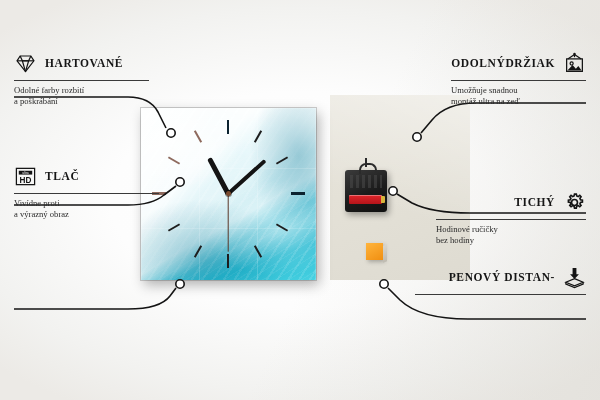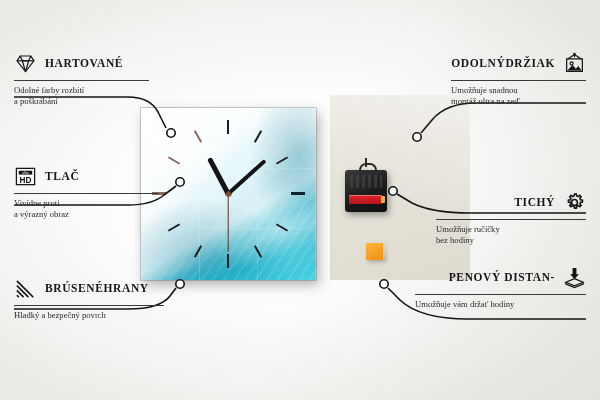--- a/index.html
+++ b/index.html
@@ -214,36 +214,20 @@
       </svg>
       <div class="titles">
         <div class="t">TLAČ</div>
       </div>
     </div>
     <div class="rule"></div>
     <div class="d">Vivídne proti</div>
     <div class="d">a výrazný obraz</div>
   </div>
 
-  <div class="feat left" style="left:14px;top:277px;width:150px;">
-    <div class="head">
-      <svg class="ico" viewBox="0 0 24 24" stroke="#141414" stroke-width="1.6" fill="none">
-        <path d="M3 4 L20 21"></path>
-          <path d="M3 9 L15 21"></path>
-          <path d="M3 14 L10 21"></path>
-          <path d="M3 19 L5 21"></path>
-      </svg>
-      <div class="titles">
-        <div class="t">BRÚSENÉ</div>
-        <div class="t">HRANY</div>
-      </div>
-    </div>
-    <div class="rule"></div>
-    <div class="d">Hladký a bezpečný povrch</div>
-  </div>
 
   <div class="feat right" style="left:451px;top:52px;width:135px;">
     <div class="head">
       <div class="titles">
         <div class="t">ODOLNÝ</div>
         <div class="t">DRŽIAK</div>
       </div>
       <svg class="ico" viewBox="0 0 24 24" fill="none" stroke="#141414" stroke-width="1.3">
         <path d="M12 2.2 L12 5.4"></path>
           <circle cx="12" cy="2" r="1.3" fill="#141414" stroke="none"></circle>
@@ -262,32 +246,31 @@
     <div class="head">
       <div class="titles">
         <div class="t">TICHÝ</div>
       </div>
       <svg class="ico" viewBox="0 0 24 24" fill="none" stroke="#141414" stroke-width="1.7">
         <path d="M12 3.2 l1.9 .0 .45 2.0 1.5 .62 1.65 -1.2 1.35 1.35 -1.2 1.65 .62 1.5 2.0 .45 0 1.9 -2.0 .45 -.62 1.5 1.2 1.65 -1.35 1.35 -1.65 -1.2 -1.5 .62 -.45 2.0 -1.9 0 -.45 -2.0 -1.5 -.62 -1.65 1.2 -1.35 -1.35 1.2 -1.65 -.62 -1.5 -2.0 -.45 0 -1.9 2.0 -.45 .62 -1.5 -1.2 -1.65 1.35 -1.35 1.65 1.2 1.5 -.62 .45 -2.0 z"></path>
         <circle cx="12" cy="12" r="3.1"></circle>
       </svg>
     </div>
     <div class="rule"></div>
-    <div class="d">Umožňuje ručičky</div>
+    <div class="d">Hodinové ručičky</div>
     <div class="d">bez hodiny</div>
   </div>
 
   <div class="feat right" style="left:415px;top:266px;width:171px;">
     <div class="head">
       <div class="titles">
         <div class="t">PENOVÝ DISTAN-</div>
       </div>
       <svg class="ico" viewBox="0 0 24 24" fill="none" stroke="#141414" stroke-width="1.3">
         <path d="M10 2.2 h4 v6.4 h2.6 L12 13.6 L7.4 8.6 H10 Z" fill="#141414" stroke="none"></path>
         <path d="M12 13.2 L21 17.0 L12 20.8 L3 17.0 Z"></path>
         <path d="M3 17.0 v1.8 L12 22.6 L21 18.8 V17.0"></path>
       </svg>
     </div>
     <div class="rule"></div>
-    <div class="d">Umožňuje vám držať hodiny</div>
   </div>
 
 </div>
 
 </body></html>

